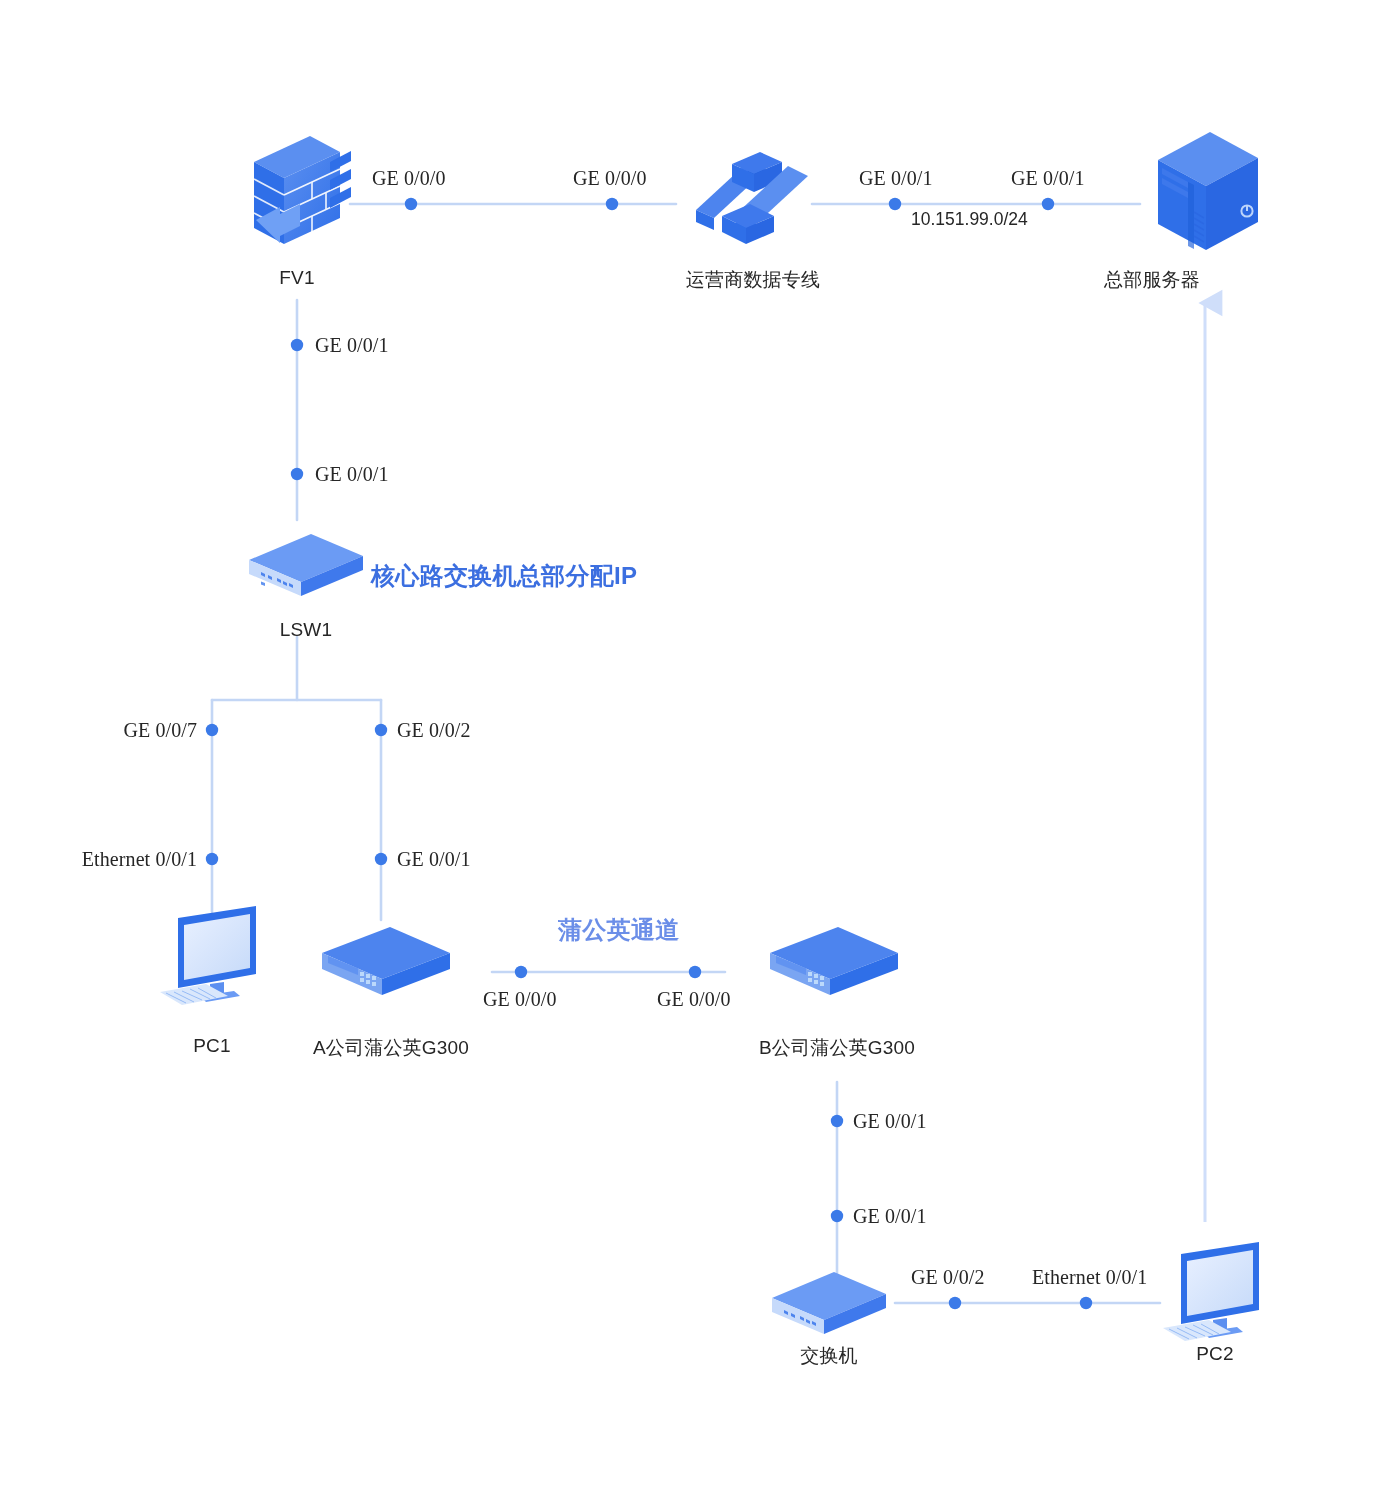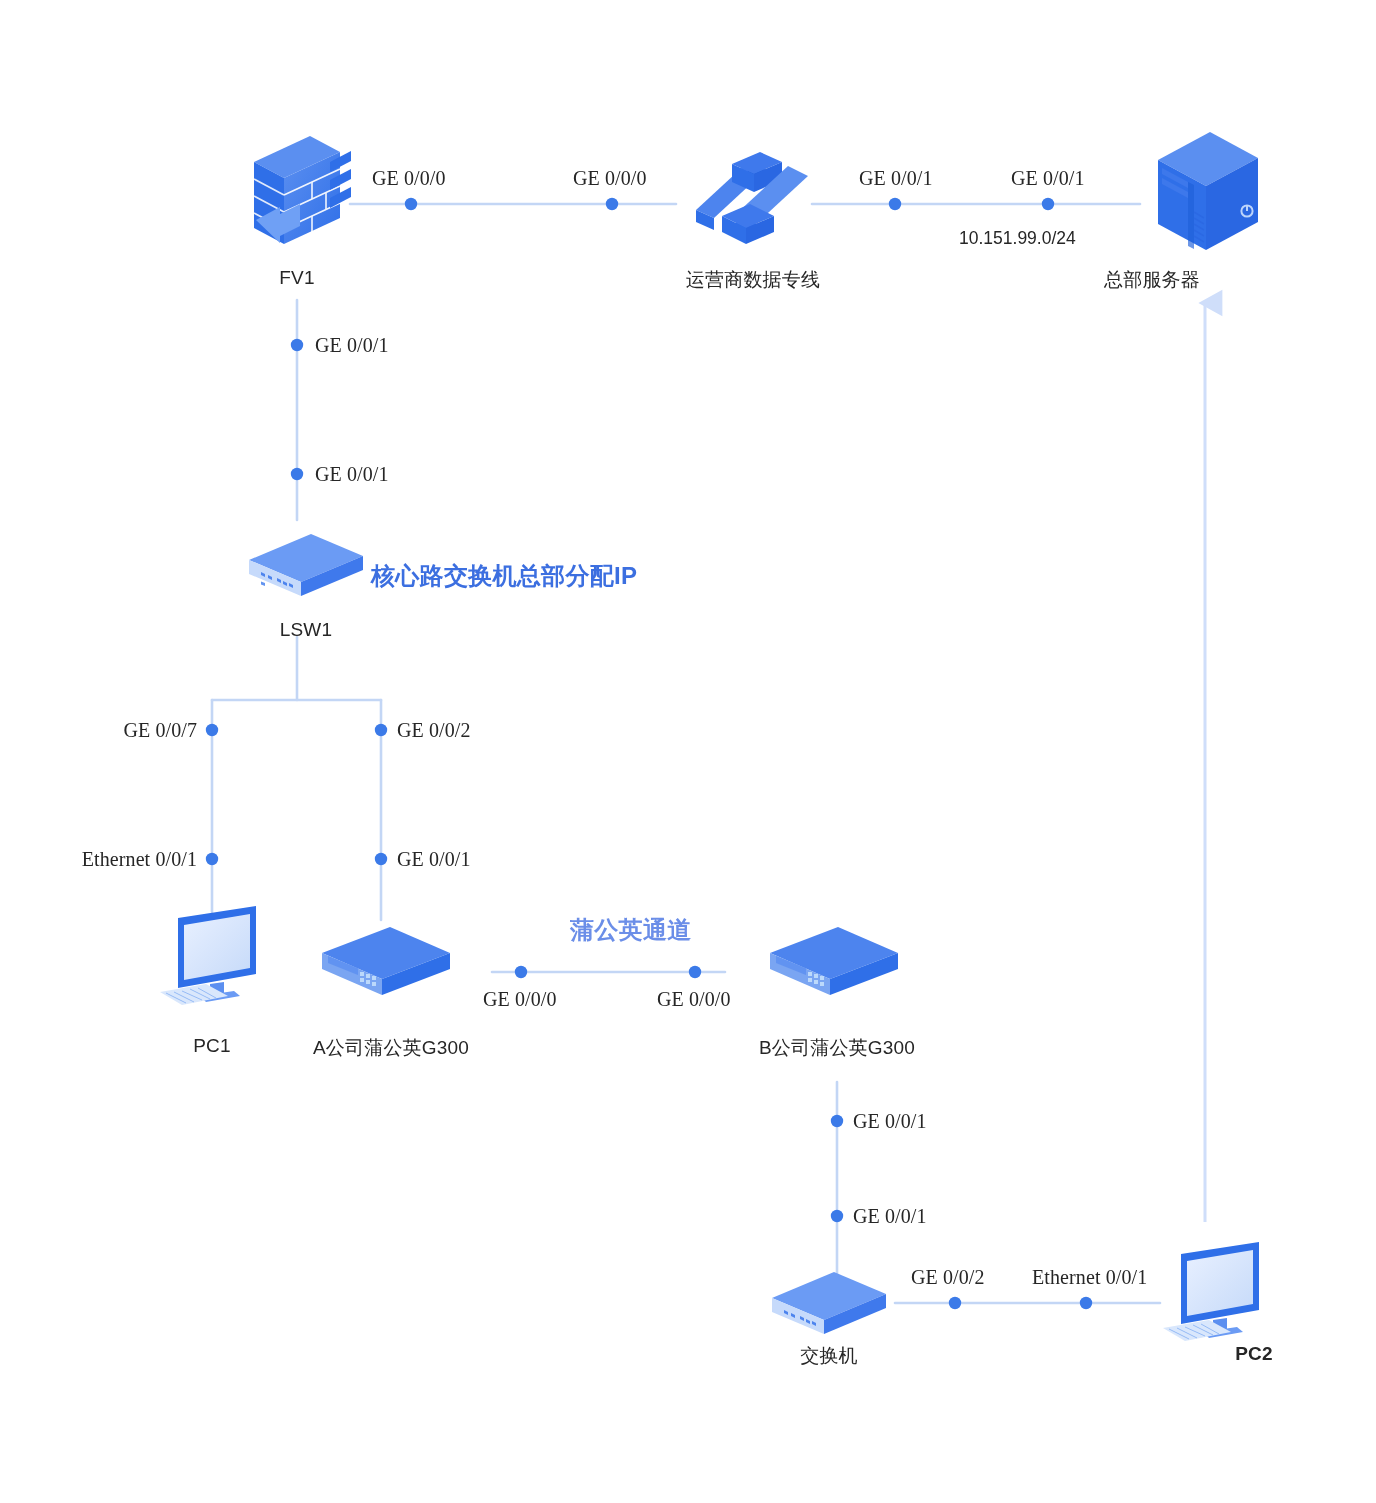--- a/index.html
+++ b/index.html
@@ -20,21 +20,21 @@
     font-family:Liberation Serif, serif;
   }
   .port-label.r{transform:translateX(-100%);}
   .ip-label{
     position:absolute;color:#262626;font-size:17.5px;white-space:nowrap;
   }
   .annot{
     position:absolute;color:#3c6fe0;font-size:24px;font-weight:bold;
     white-space:nowrap;letter-spacing:.3px;
   }
-  .annot.light{color:#6b8ee8;margin-left:12px;}
+  .annot.light{color:#6b8ee8;}
   .icon{position:absolute;}
   .icon svg{display:block;}
 </style>
 </head>
 <body>
 
 <div id="canvas">
 
   <svg class="layer" viewBox="0 0 1376 1503">
     <defs>
@@ -308,31 +308,31 @@
   <div class="node-label" style="left:256px;top:619px;width:100px;">LSW1</div>
 
   <div class="node-label" style="left:162px;top:1035px;width:100px;">PC1</div>
 
   <div class="node-label" style="left:296px;top:1035px;width:190px;text-align:center;">A公司蒲公英G300</div>
 
   <div class="node-label" style="left:742px;top:1035px;width:190px;">B公司蒲公英G300</div>
 
   <div class="node-label" style="left:779px;top:1343px;width:100px;">交换机</div>
 
-  <div class="node-label" style="left:1204px;top:1343px;width:100px;font-weight:bold;">PC2</div>
+  <div class="node-label" style="left:1165px;top:1343px;width:100px;">PC2</div>
 
   <div class="port-label" style="left:372px;top:167px;">GE 0/0/0</div>
 
   <div class="port-label" style="left:573px;top:167px;">GE 0/0/0</div>
 
   <div class="port-label" style="left:859px;top:167px;">GE 0/0/1</div>
 
   <div class="port-label" style="left:1011px;top:167px;">GE 0/0/1</div>
 
-  <div class="ip-label" style="left:911px;top:228px;margin-left:48px;">10.151.99.0/24</div>
+  <div class="ip-label" style="left:911px;top:209px;">10.151.99.0/24</div>
 
   <div class="port-label" style="left:315px;top:334px;">GE 0/0/1</div>
 
   <div class="port-label" style="left:315px;top:463px;">GE 0/0/1</div>
 
   <div class="port-label r" style="left:197px;top:719px;">GE 0/0/7</div>
 
   <div class="port-label" style="left:397px;top:719px;">GE 0/0/2</div>
 
   <div class="port-label r" style="left:197px;top:848px;">Ethernet 0/0/1</div>

